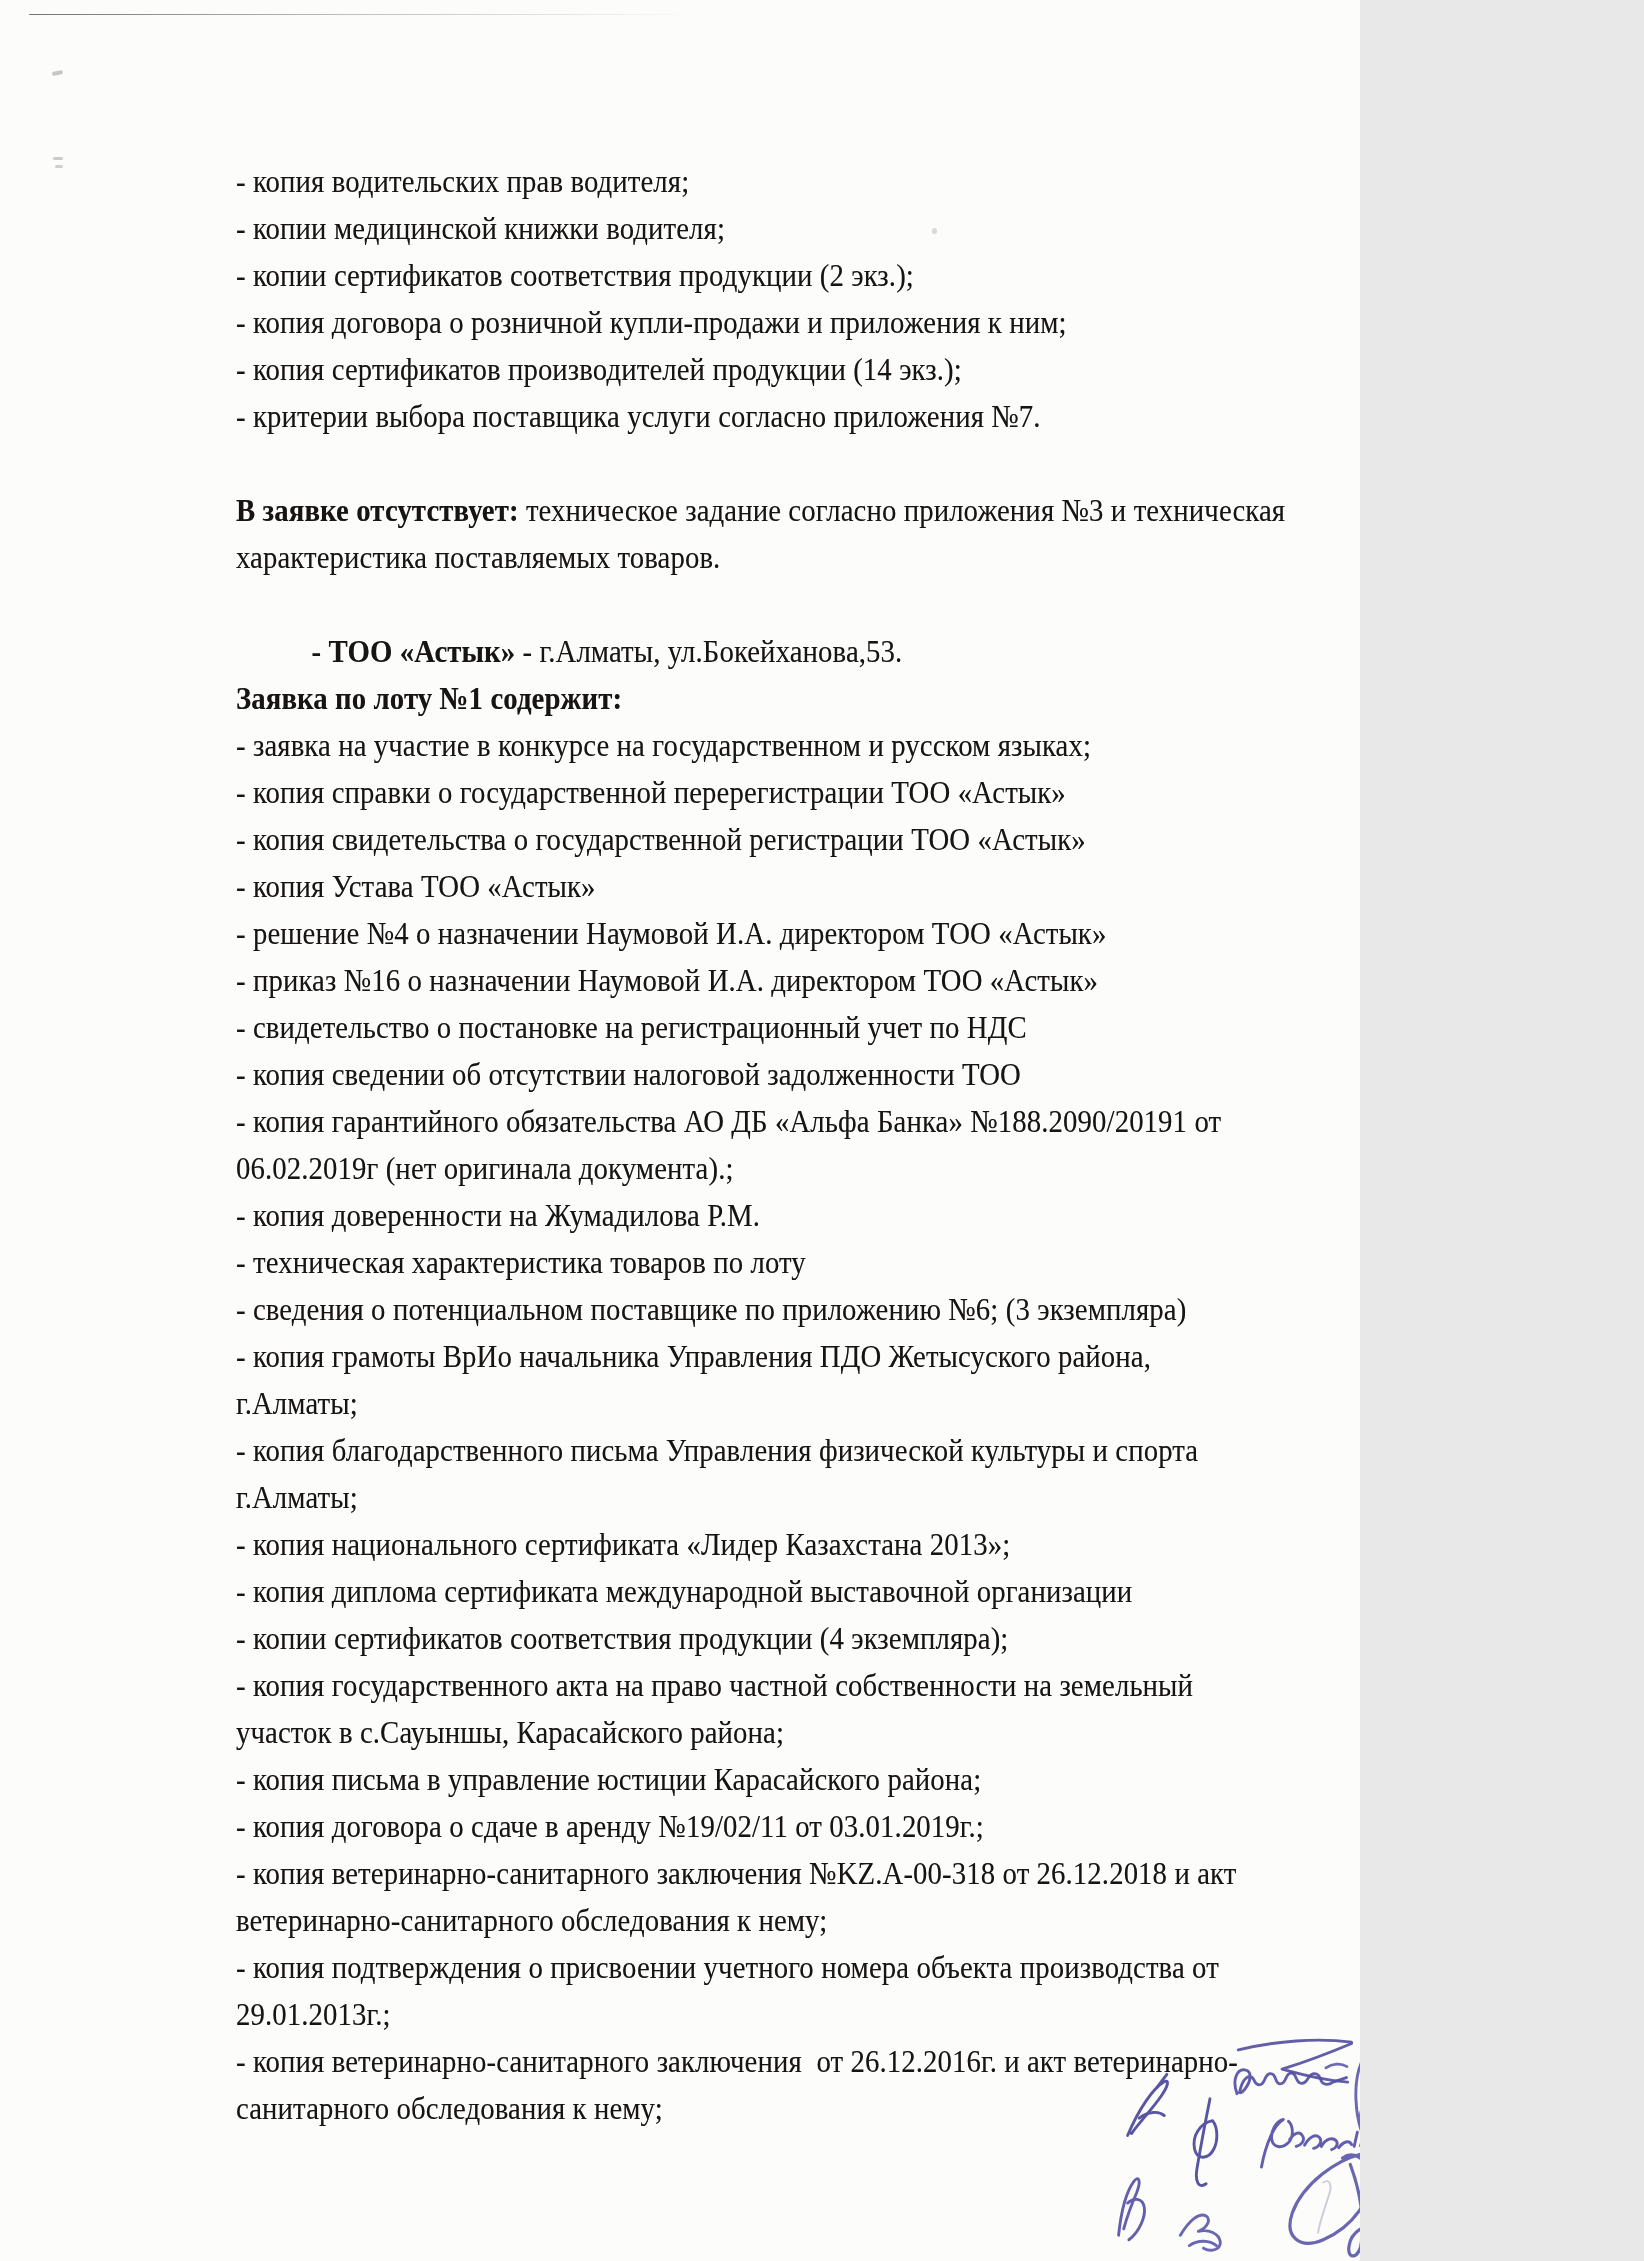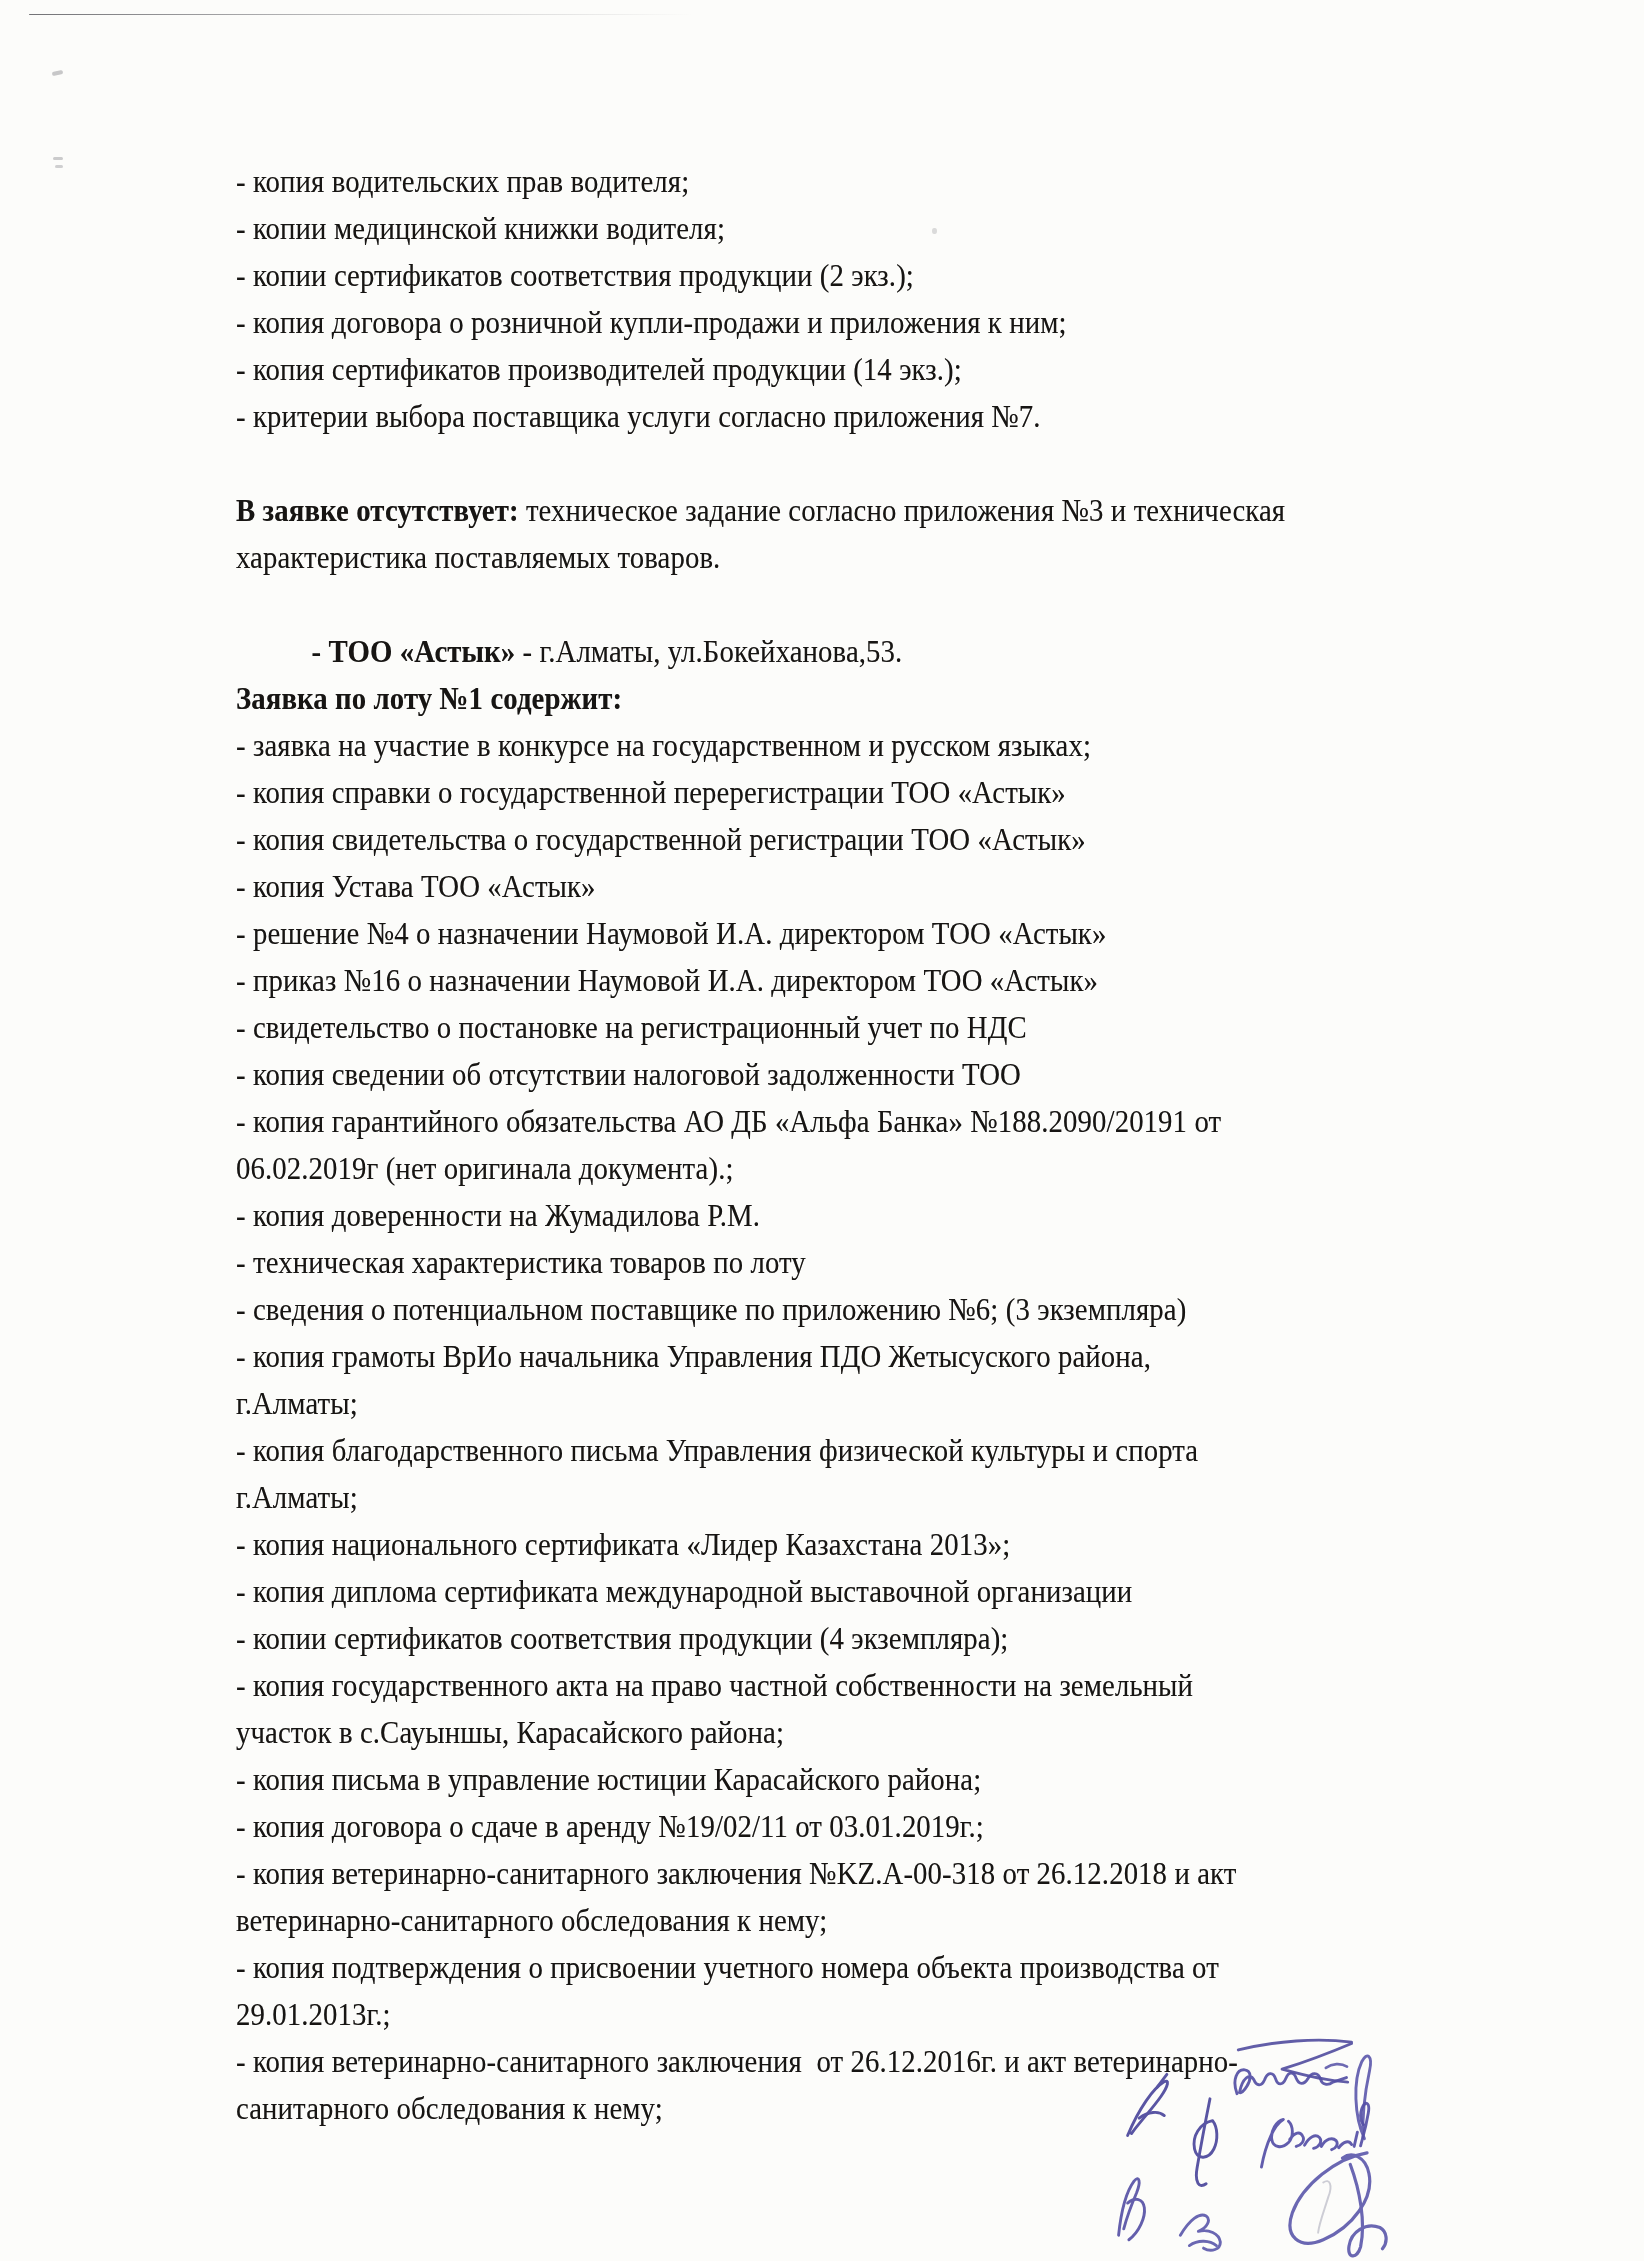--- a/index.html
+++ b/index.html
@@ -1,18 +1,18 @@
 <!DOCTYPE html>
 <html style="font-size:10.3px"><head>
 <meta charset="utf-8">
 <style>
   html,body{margin:0;padding:0;background:#e8e8e8;}
   .page{
     position:relative;
-    width:1644px;height:2261px;
+    width:1360px;height:2261px;
     background:#fcfcfa;
     overflow:hidden;
     font-family:"Liberation Serif","DejaVu Serif",serif;
     color:#171513;
   }
   
   .textblock{
     position:absolute;
     left:236px;top:158px;
     width:1314px;

